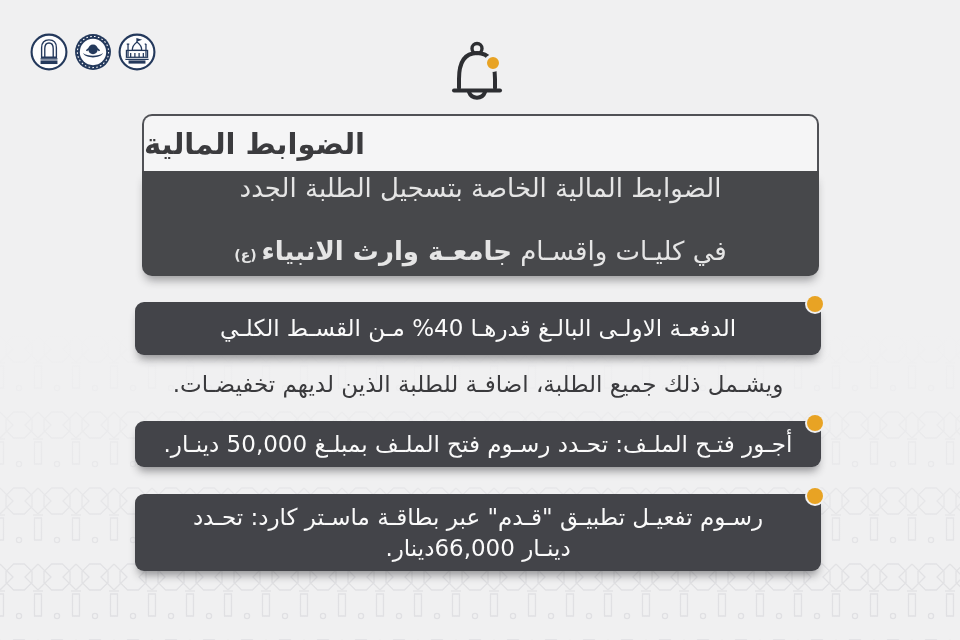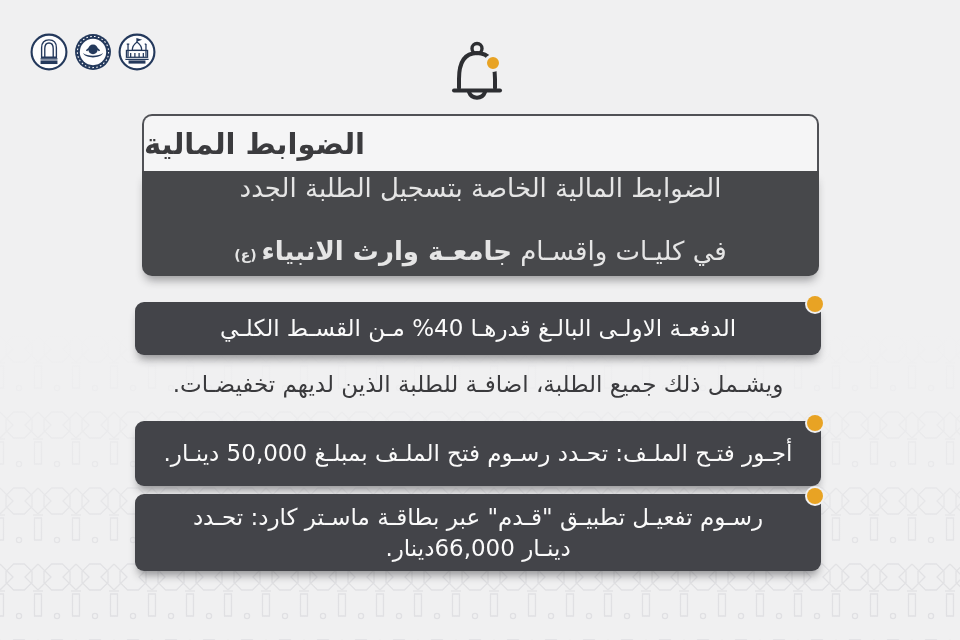--- a/index.html
+++ b/index.html
@@ -42,21 +42,21 @@
 
   
   .item-box{
     position:absolute;left:135px;width:686px;background:#434449;border-radius:9px;
     display:flex;flex-direction:column;align-items:center;justify-content:center;
     box-shadow:0 7px 9px -3px rgba(30,30,35,.45);
     color:#FAFAFA;direction:rtl;text-align:center;z-index:2;
   }
   .item-box .txt{font-size:23px;font-weight:500;line-height:31px;padding:0 18px;}
   .box-1{top:302px;height:53px;}
-  .box-2{top:421px;height:65px;}
+  .box-2{top:421px;height:46px;}
   .box-3{top:494px;height:77px;}
   .dot{
     position:absolute;top:-6px;right:-2px;width:16px;height:16px;border-radius:50%;
     background:#E8A324;box-shadow:0 0 0 2px #F0F0F1;z-index:4;
   }
   .note{
     position:absolute;left:135px;top:363px;width:686px;height:42px;z-index:2;
     display:flex;align-items:center;justify-content:center;
     direction:rtl;text-align:center;color:#3A3A3D;font-size:23px;font-weight:500;
   }

